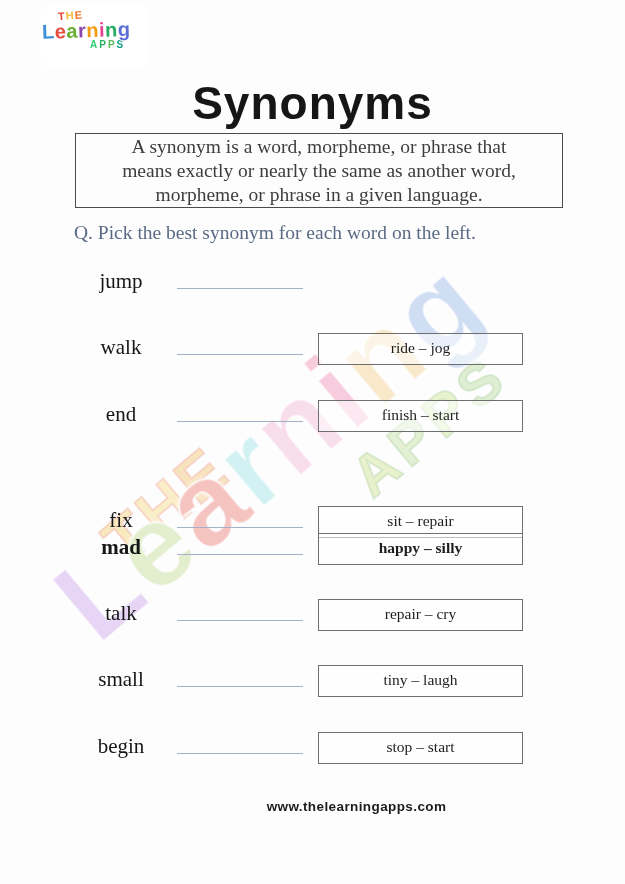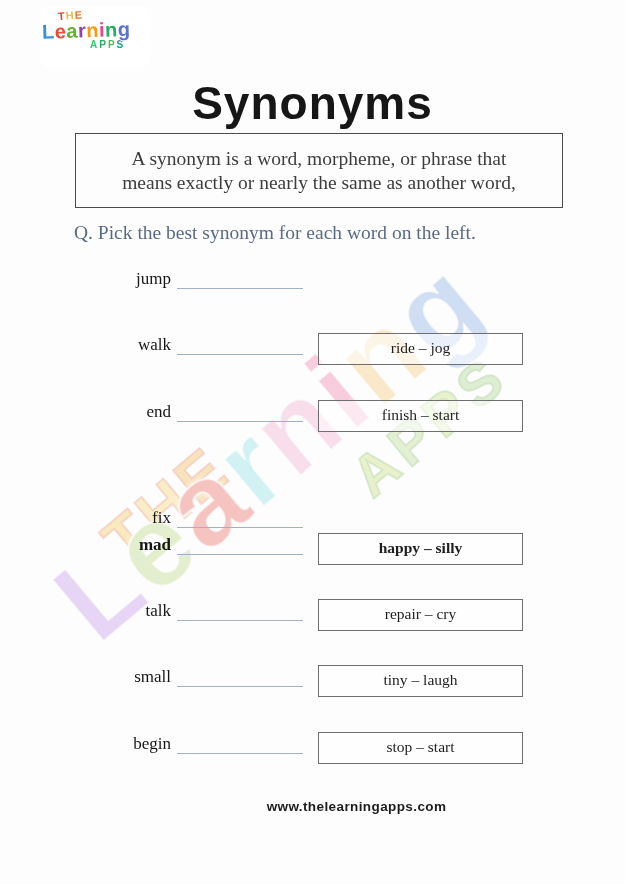--- a/index.html
+++ b/index.html
@@ -61,22 +61,22 @@
   
   .question{
     position:absolute;left:74px;top:222px;margin:0;z-index:1;
     font-size:19.5px;color:var(--question);
   }
 
   
   .rows{position:absolute;inset:0;z-index:1;}
   .row{position:absolute;left:0;width:625px;height:40px;}
   .word{
-    position:absolute;left:71px;top:2px;width:100px;text-align:right;
-    font-size:17px;color:var(--ink);
+    position:absolute;left:71px;top:2px;width:100px;text-align:center;
+    font-size:21px;color:var(--ink);
   }
   .blank{
     position:absolute;left:177px;top:0;width:126px;height:21px;
     border-bottom:1px solid var(--blank-line);
   }
   .options{
     position:absolute;left:318px;top:0;width:205px;height:32px;
     border:1.5px solid var(--box-border);box-sizing:border-box;
     text-align:center;line-height:28px;font-size:15.5px;color:#1e1e1e;
     background:rgba(255,255,255,.55);
@@ -104,20 +104,21 @@
     <div class="logo-the"><span style="color: rgb(232, 67, 58);">T</span><span style="color: rgb(246, 185, 59);">H</span><span style="color: rgb(243, 119, 43);">E</span></div>
     <div class="logo-learning"><span style="color: rgb(63, 143, 216);">L</span><span style="color: rgb(231, 76, 60);">e</span><span style="color: rgb(102, 176, 50);">a</span><span style="color: rgb(142, 68, 173);">r</span><span style="color: rgb(243, 156, 18);">n</span><span style="color: rgb(232, 67, 147);">i</span><span style="color: rgb(39, 174, 96);">n</span><span style="color: rgb(91, 111, 212);">g</span></div>
     <div class="logo-apps"><span style="color: rgb(46, 204, 113);">A</span><span style="color: rgb(39, 174, 96);">P</span><span style="color: rgb(88, 184, 88);">P</span><span style="color: rgb(22, 160, 133);">S</span></div>
   </div>
 
   <h1 class="title">Synonyms</h1>
 
   <div class="def-box">
       <div>A synonym is a word, morpheme, or phrase that</div>
       <div>means exactly or nearly the same as another word,</div>
+      <div>morpheme, or phrase in a given language.</div>
     </div>
 
   <p class="question">Q. Pick the best synonym for each word on the left.</p>
 
   <div class="rows" id="rows">
   <div class="row" style="top: 267px;">
     <span class="word">jump</span>
     <span class="blank"></span>
   </div>
 
@@ -129,20 +130,21 @@
 
   <div class="row" style="top: 399.8px; font-family: Liberation Serif, serif;">
     <span class="word">end</span>
     <span class="blank"></span>
     <span class="options">finish – start</span>
   </div>
 
   <div class="row" style="top: 466.2px; margin-top: 40px;">
     <span class="word">fix</span>
     <span class="blank"></span>
+    <span class="options">sit – repair</span>
   </div>
 
   <div class="row" style="top: 532.6px; font-weight: bold;">
     <span class="word">mad</span>
     <span class="blank"></span>
     <span class="options">happy – silly</span>
   </div>
 
   <div class="row" style="top: 599px;">
     <span class="word">talk</span>

